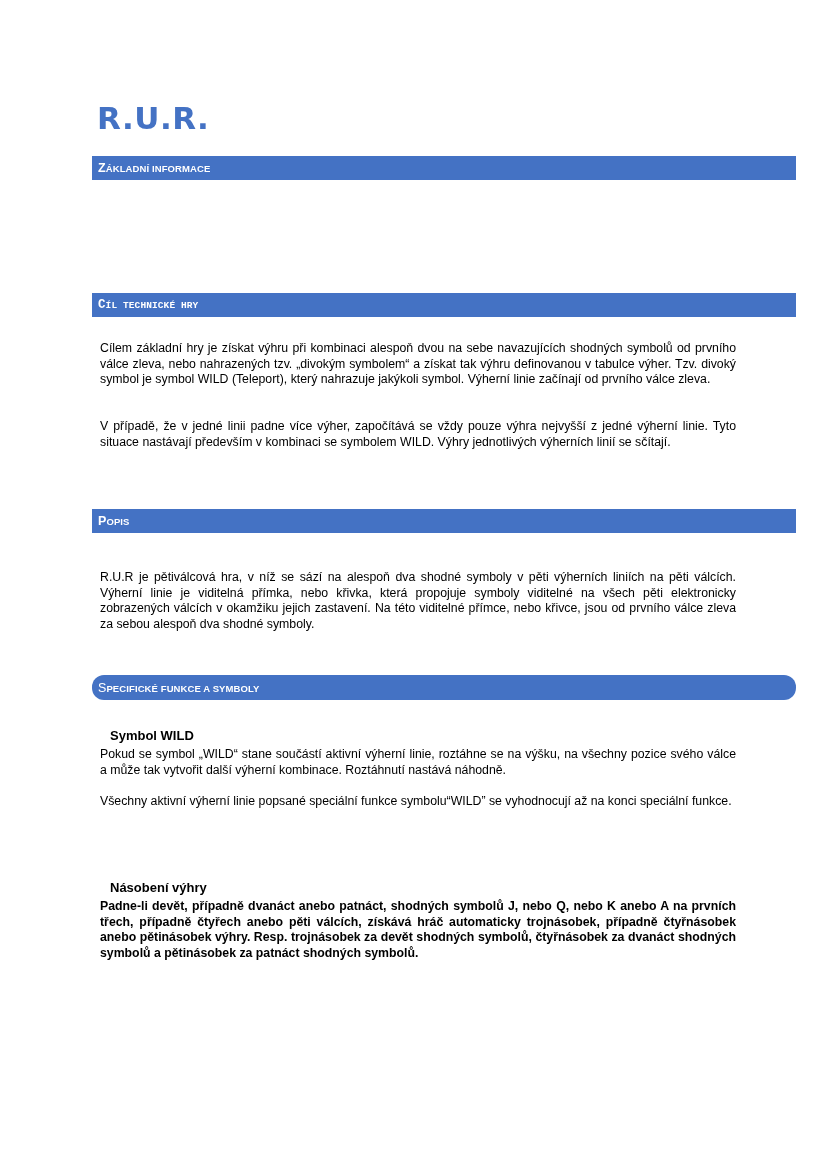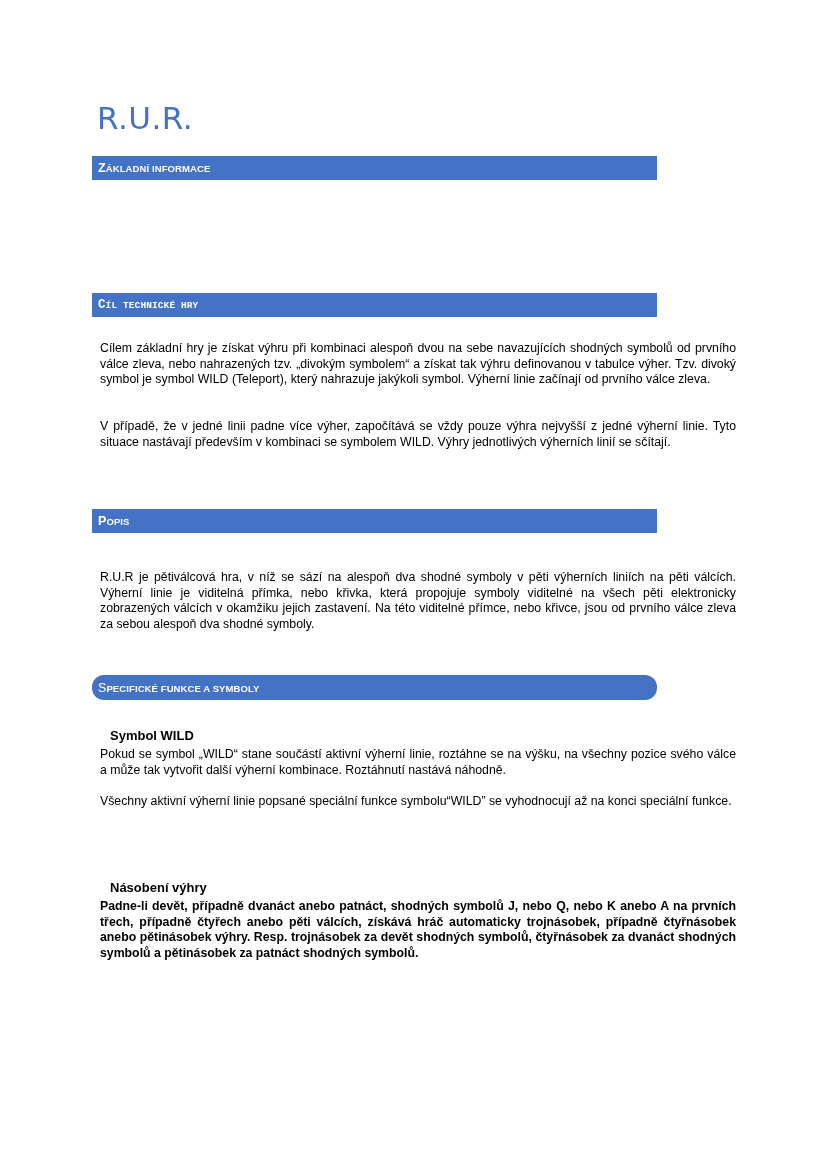--- a/index.html
+++ b/index.html
@@ -4,24 +4,24 @@
   <style>
     html, body { margin: 0; padding: 0; background: #ffffff; }
     body {
       width: 827px; height: 1169px; position: relative; overflow: hidden;
       font-family: "Liberation Sans", sans-serif; color: #000;
     }
     .title {
       position: absolute; left: 97px; top: 100px;
       font-family: "DejaVu Sans", sans-serif;
       font-size: 31px; color: #4472c4; letter-spacing: 0.5px;
-      margin: 0; font-weight: normal;
+      margin: 0; font-weight: bold;
     }
     .bar {
-      position: absolute; left: 92px; width: 565px; height: 24px;
+      position: absolute; left: 92px; width: 704px; height: 24px;
       background: #4472c4; color: #ffffff;
       font-size: 11px; font-weight: bold; line-height: 25px;
       padding-left: 6px; box-sizing: border-box;
       font-variant: small-caps; text-transform: lowercase;
       letter-spacing: 0.1px;
     }
     .bar .cap { text-transform: uppercase; font-size: 12.5px; }
     .bar .cap.light { font-weight: normal; }
     .bar .rest { text-transform: uppercase; font-size: 9.5px; }
 

